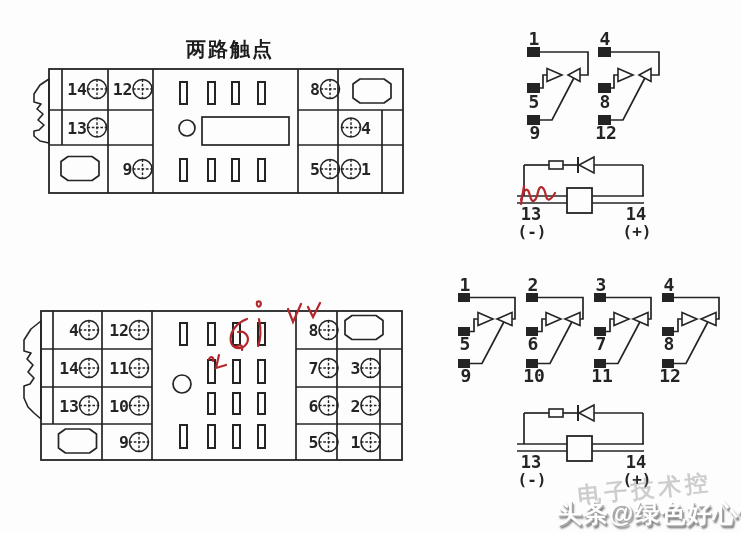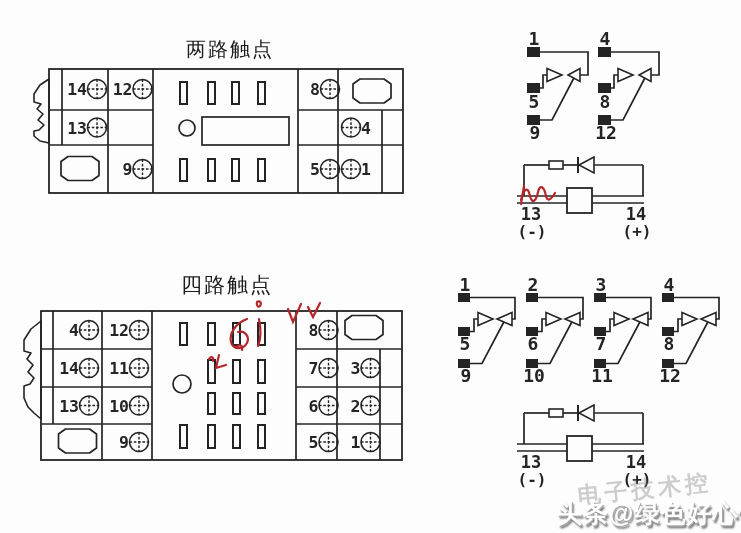--- a/index.html
+++ b/index.html
@@ -1,19 +1,19 @@
 <!DOCTYPE html>
 <html><head>
 <meta charset="utf-8">
 <style>
   html,body{margin:0;padding:0;background:#ffffff;}
   #stage{position:relative;width:741px;height:533px;background:#fdfdfd;overflow:hidden;
          font-family:"Liberation Sans","DejaVu Sans",sans-serif;}
   #art{position:absolute;left:0;top:0;}
-  .title{position:absolute;font-weight:normal;color:#1d1d1d;letter-spacing:2px;white-space:nowrap;}
+  .title{position:absolute;font-weight:bold;color:#1d1d1d;letter-spacing:2px;white-space:nowrap;}
   #title-two{left:186px;top:36px;font-size:20px;}
   #title-four{left:181px;top:271px;font-size:21px;}
   .wm-faint{position:absolute;left:576px;top:481px;font-size:23px;font-weight:bold;
             color:rgba(125,125,125,0.38);transform:rotate(-6deg);transform-origin:left top;
             letter-spacing:4px;white-space:nowrap;}
   .wm-main{position:absolute;left:557px;top:497px;font-size:25px;font-weight:bold;color:#ffffff;
            text-shadow:1px 1px 0 #a8a8a8,2px 3px 2px rgba(95,95,95,0.85);
            letter-spacing:1px;white-space:nowrap;}
 </style>
 </head>
@@ -387,16 +387,15 @@
         <path d="M259,319 C261,329 261,339 258,346" fill="none" stroke="#b3262b" stroke-width="2.2" stroke-linecap="round"></path>
         <path d="M257,302 C260,300 262,303 260,306 C258,308 256,305 257,302" fill="none" stroke="#b3262b" stroke-width="2.2" stroke-linecap="round"></path>
         <path d="M288,309 L293,322 L301,304" fill="none" stroke="#b3262b" stroke-width="2.2" stroke-linecap="round"></path>
         <path d="M308,307 L313,317 L320,303" fill="none" stroke="#b3262b" stroke-width="2.2" stroke-linecap="round"></path>
         <path d="M219,355 L216,368 L226,365" fill="none" stroke="#b3262b" stroke-width="2.2" stroke-linecap="round"></path>
         <path d="M209,359 C211,356 214,357 213,361" fill="none" stroke="#b3262b" stroke-width="2.2" stroke-linecap="round"></path>
         <path d="M236,347 C240,344 243,345 242,350" fill="none" stroke="#b3262b" stroke-width="2.2" stroke-linecap="round"></path>
       </g>
     </svg>
   <div class="title" id="title-two">两路触点</div>
-  <div class="title" id="title-four">四路触点</div>
   <div class="wm-faint">电子技术控</div>
   <div class="wm-main">头条@绿色好心情</div>
 </div>
 
 </body></html>

